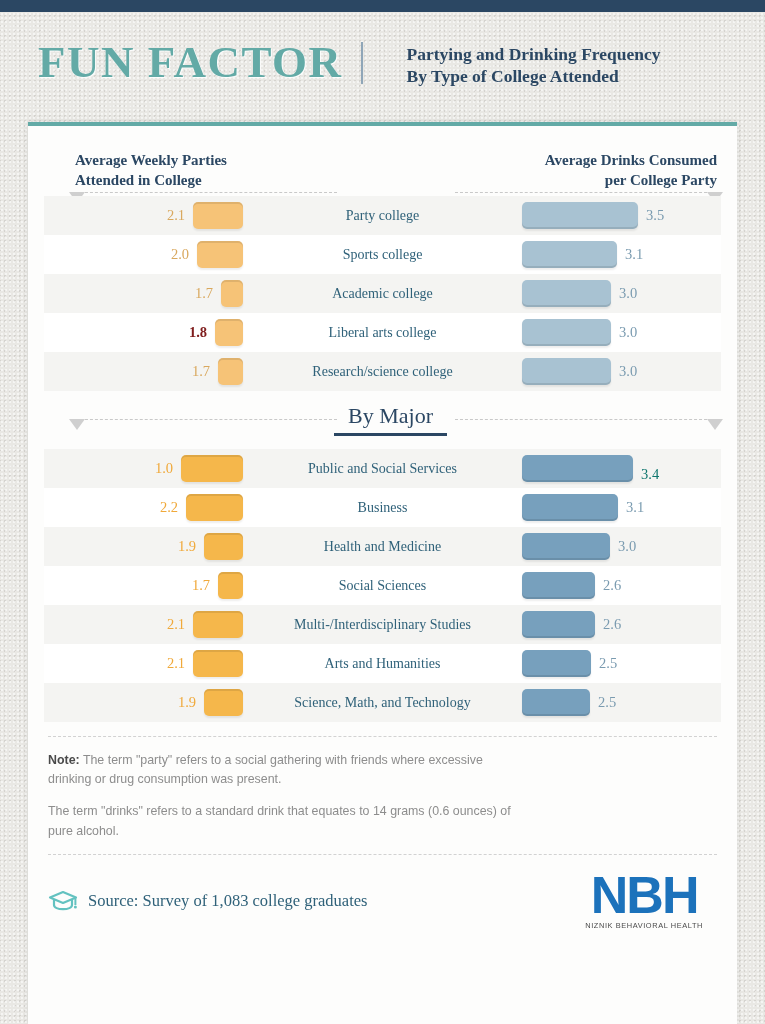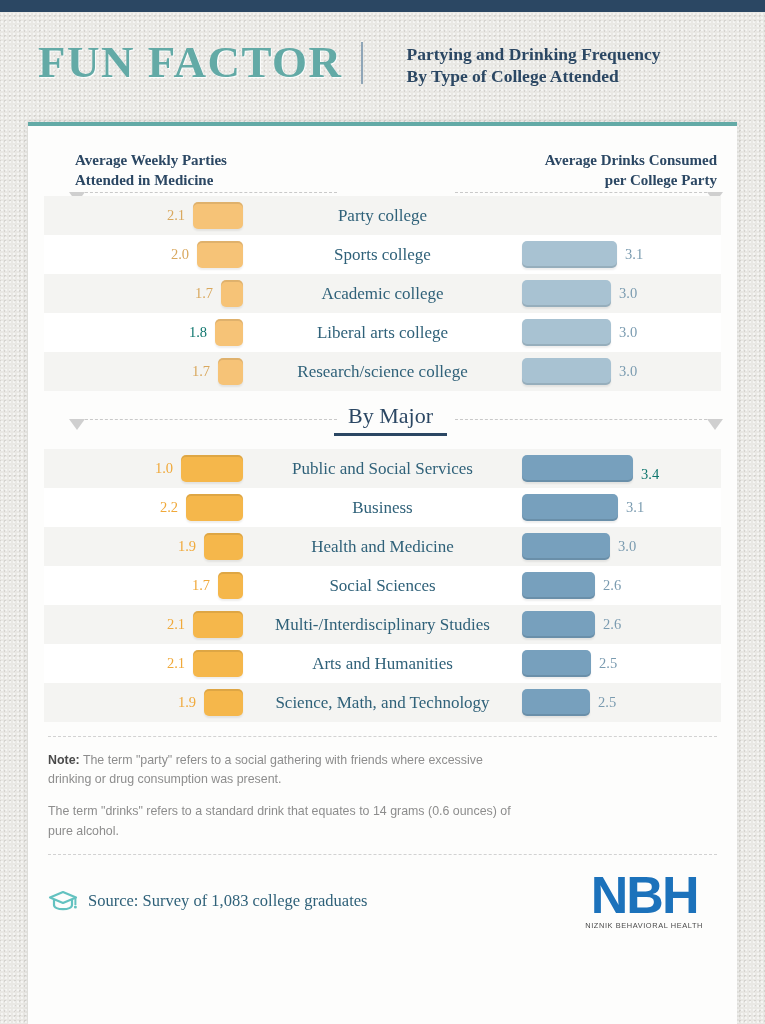--- a/index.html
+++ b/index.html
@@ -99,21 +99,21 @@
   .row{
     position:relative; height:39px; display:flex; align-items:center;
   }
   .row.odd{ background:#f4f4f2; }
   .row.even{ background:#ffffff; }
 
   .rowlabel{
     position:absolute; left:0; right:0; top:0; bottom:0;
     display:flex; align-items:center; justify-content:center;
     font-family:"Liberation Serif", serif;
-    font-size:17px; color:#2f6179; font-weight:400;
+    font-size:14px; color:#2f6179; font-weight:400;
     pointer-events:none;
   }
   
   .lgroup{
     position:absolute; right:478px; top:0; bottom:0;
     display:flex; align-items:center; flex-direction:row-reverse;
   }
   .bar-l{
     height:27px; border-radius:5px;
     box-shadow:0 2px 0 rgba(0,0,0,.09) inset, 0 2px 2px rgba(0,0,0,.07);
@@ -182,38 +182,42 @@
     <div class="title-div"></div>
     <div class="subtitle">Partying and Drinking Frequency
 By Type of College Attended</div>
   </div>
 </div>
 
 <div class="card">
 
   <div class="colheads">
     <div class="ch left">Average Weekly Parties
-Attended in Medicine</div>
+Attended in College</div>
     <div class="ch right">Average Drinks Consumed
 per College Party</div>
     <div class="axis-row">
       <div class="axis left"></div>
       <div class="tri l"></div>
       <div class="axis right"></div>
       <div class="tri r"></div>
     </div>
   </div>
 
   <div class="rows" id="rows1">
       <div class="row odd">
         <div class="lgroup">
           <div class="bar-l" style="width: 50px; background: rgb(246, 195, 119);"></div>
           <div class="val-l" style="color: rgb(217, 168, 94);">2.1</div>
         </div>
         <div class="rowlabel">Party college</div>
+        <div class="rgroup">
+          <div class="bar-r" style="width: 116px; background: rgb(168, 194, 210);"></div>
+          <div class="val-r" style="color: rgb(122, 155, 176);">3.5</div>
+        </div>
       </div>
       <div class="row even">
         <div class="lgroup">
           <div class="bar-l" style="width: 46px; background: rgb(246, 195, 119);"></div>
           <div class="val-l" style="color: rgb(217, 168, 94);">2.0</div>
         </div>
         <div class="rowlabel">Sports college</div>
         <div class="rgroup">
           <div class="bar-r" style="width: 95px; background: rgb(168, 194, 210);"></div>
           <div class="val-r" style="color: rgb(122, 155, 176);">3.1</div>
@@ -226,21 +230,21 @@
         </div>
         <div class="rowlabel">Academic college</div>
         <div class="rgroup">
           <div class="bar-r" style="width: 89px; background: rgb(168, 194, 210);"></div>
           <div class="val-r" style="color: rgb(122, 155, 176);">3.0</div>
         </div>
       </div>
       <div class="row even">
         <div class="lgroup">
           <div class="bar-l" style="width: 28px; background: rgb(246, 195, 119);"></div>
-          <div class="val-l" style="color: #0f766e;">1.8</div>
+          <div class="val-l" style="color: #7f1d1d; font-weight: bold;">1.8</div>
         </div>
         <div class="rowlabel">Liberal arts college</div>
         <div class="rgroup">
           <div class="bar-r" style="width: 89px; background: rgb(168, 194, 210);"></div>
           <div class="val-r" style="color: rgb(122, 155, 176);">3.0</div>
         </div>
       </div>
       <div class="row odd">
         <div class="lgroup">
           <div class="bar-l" style="width: 25px; background: rgb(246, 195, 119);"></div>

